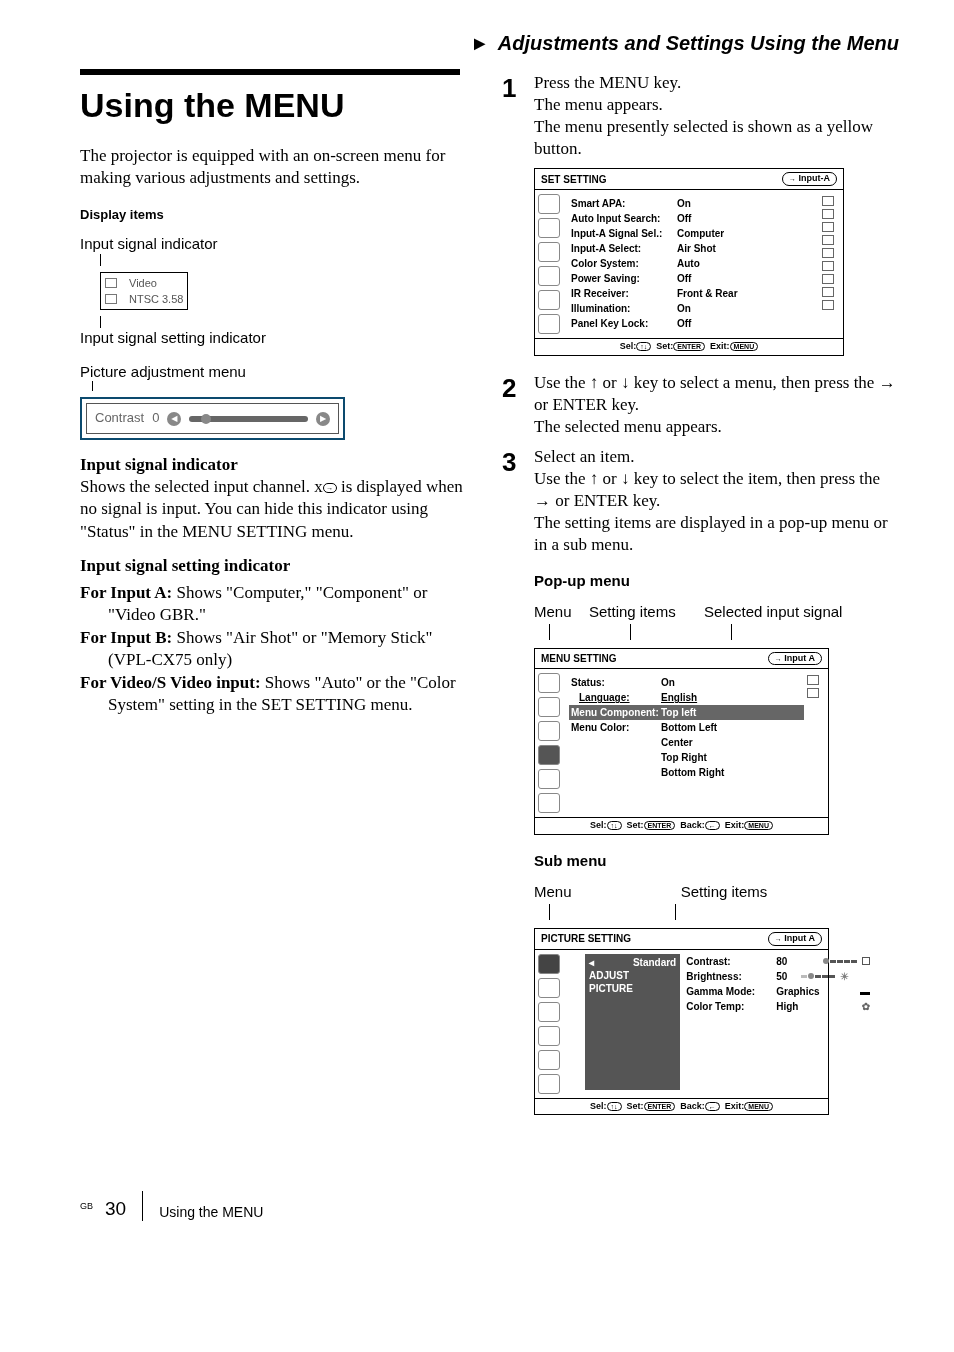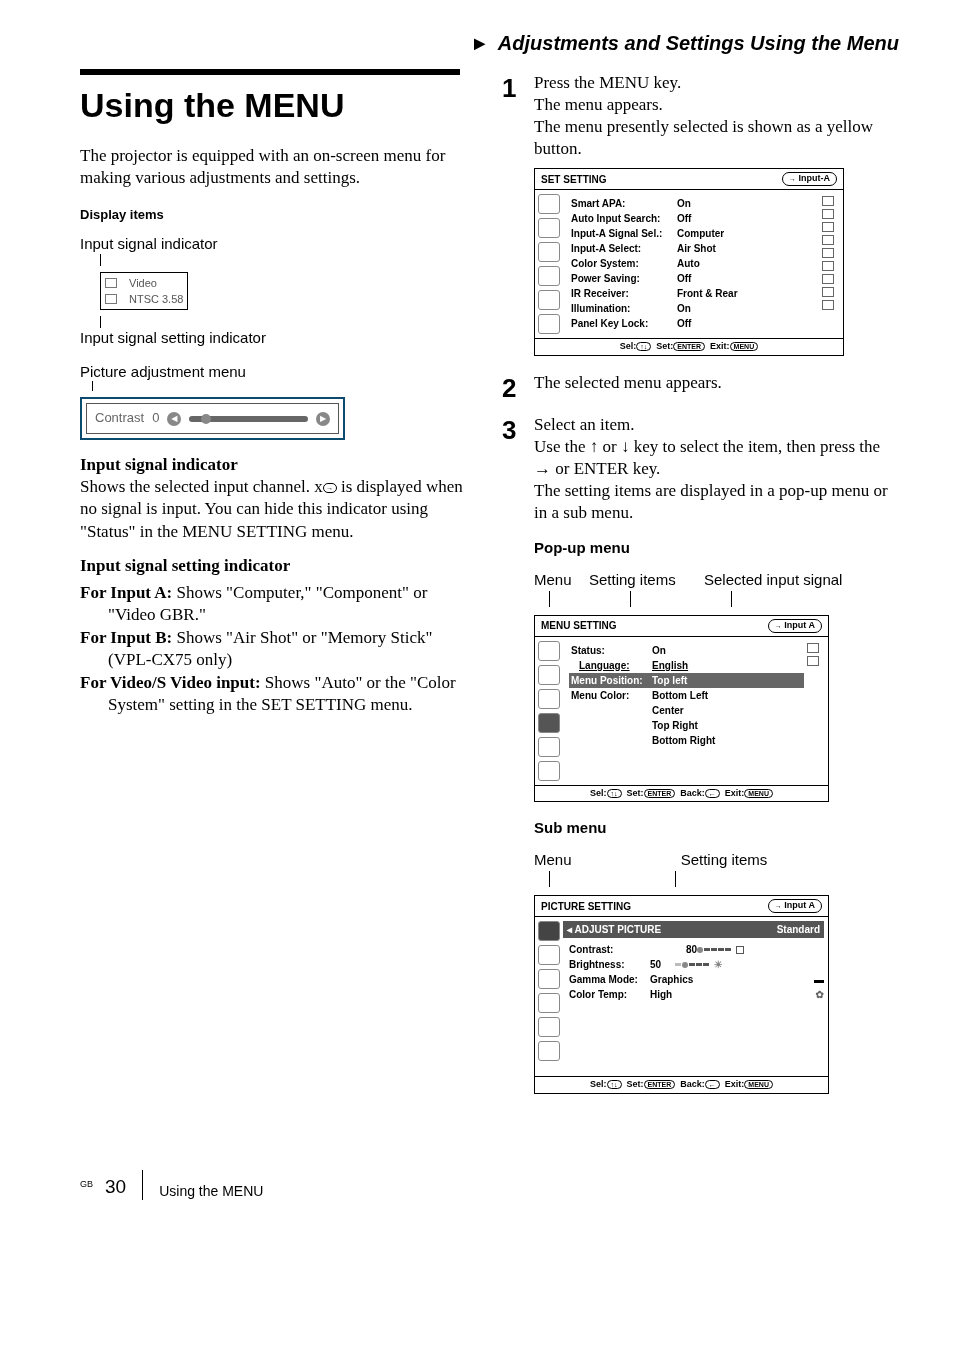--- a/index.html
+++ b/index.html
@@ -142,21 +142,21 @@
     position: relative;
     margin-top: 60px;
     font-family: Arial, sans-serif;
     font-size: 14px;
     display:flex; align-items:flex-end; gap:12px;
   }
   .footer .pg { font-size: 19px; }
   .footer .gb { font-size:9px; position:relative; top:-9px;}
   .footer .divider {border-left:1px solid #000; height:30px; margin:0 4px;}
   .osd-narrow { width: 295px; }
-  .osd-narrow .osd-label{width:81px;}
+  .osd-narrow .osd-label{width:90px;}
 </style>
 </head>
 <body>
 
 <div class="breadcrumb">
   <span class="arrow">▶</span>
   <span>Adjustments and Settings Using the Menu</span>
 </div>
 
 <div class="columns">
@@ -288,20 +288,23 @@
             <span>Set:</span><span class="pill">ENTER</span>&nbsp;
             <span>Exit:</span><span class="pill">MENU</span>
           </div>
         </div>
       </div>
     </div>
 
     <div class="step">
       <div class="step-num">2</div>
       <div class="step-body">
+        <div>
+          <span>Use the </span><span class="key-arrow">↑</span><span> or </span><span class="key-arrow">↓</span><span> key to select a menu, then press the </span><span class="key-arrow">→</span><span> or ENTER key.</span>
+        </div>
         <div>The selected menu appears.</div>
       </div>
     </div>
 
     <div class="step">
       <div class="step-num">3</div>
       <div class="step-body">
         <div>Select an item.</div>
         <div>
           <span>Use the </span><span class="key-arrow">↑</span><span> or </span><span class="key-arrow">↓</span><span> key to select the item, then press the </span><span class="key-arrow">→</span><span> or ENTER key.</span>
@@ -338,21 +341,21 @@
               <div class="osd-list">
                 <div class="osd-row">
                     <span class="osd-label">Status:</span>
                     <span class="osd-val">On</span>
                   </div>
                 <div class="osd-row">
                     <span class="osd-label" style="text-decoration:underline;padding-left:8px;">Language:</span>
                     <span class="osd-val" style="text-decoration:underline;">English</span>
                   </div>
                 <div class="osd-row hl">
-                    <span class="osd-label">Menu Position:</span>
+                    <span class="osd-label">Menu Component:</span>
                     <span class="osd-val">Top left</span>
                   </div>
                 <div class="osd-row">
                     <span class="osd-label">Menu Color:</span>
                     <span class="osd-val">Bottom Left</span>
                   </div>
                 <div class="osd-row">
                     <span class="osd-label"></span>
                     <span class="osd-val">Center</span>
                   </div>
@@ -398,29 +401,29 @@
           </div>
           <div class="osd-body">
             <div class="osd-icons">
                 <div class="mi" style="background:#444;"></div>
                 <div class="mi"></div>
                 <div class="mi"></div>
                 <div class="mi"></div>
                 <div class="mi"></div>
                 <div class="mi"></div>
               </div>
-            <div class="osd-content" style="flex-direction:column; padding:4px 4px 4px 0;">
+            <div class="osd-content" style="flex-direction:row; padding:4px 4px 4px 0;margin-left:22px;">
               <div class="pic-sub-header">
                 <span>◂ <span>ADJUST PICTURE</span></span>
                 <span>Standard</span>
               </div>
               <div class="osd-list" style="padding-left:6px;">
                 <div class="osd-row">
                     <span class="osd-label">Contrast:</span>
-                    <span style="width:47px;text-align:right;">80</span>
+                    <span style="width:47px;">80</span>
                     <span class="slider-bars"><span class="k"></span><span class="b"></span><span class="b"></span><span class="b"></span><span class="b"></span>&nbsp;<span class="ri" style="width:8px;height:8px;border:1px solid #555;display:inline-block;"></span></span>
                   </div>
                 <div class="osd-row">
                     <span class="osd-label">Brightness:</span>
                     <span style="width:25px;">50</span>
                     <span class="slider-bars"><span class="b" style="opacity:.4;"></span><span class="k"></span><span class="b"></span><span class="b"></span><span class="b"></span>&nbsp;<span style="opacity:.5;">☀</span></span>
                   </div>
                 <div class="osd-row">
                     <span class="osd-label">Gamma Mode:</span>
                     <span class="osd-val">Graphics</span>

